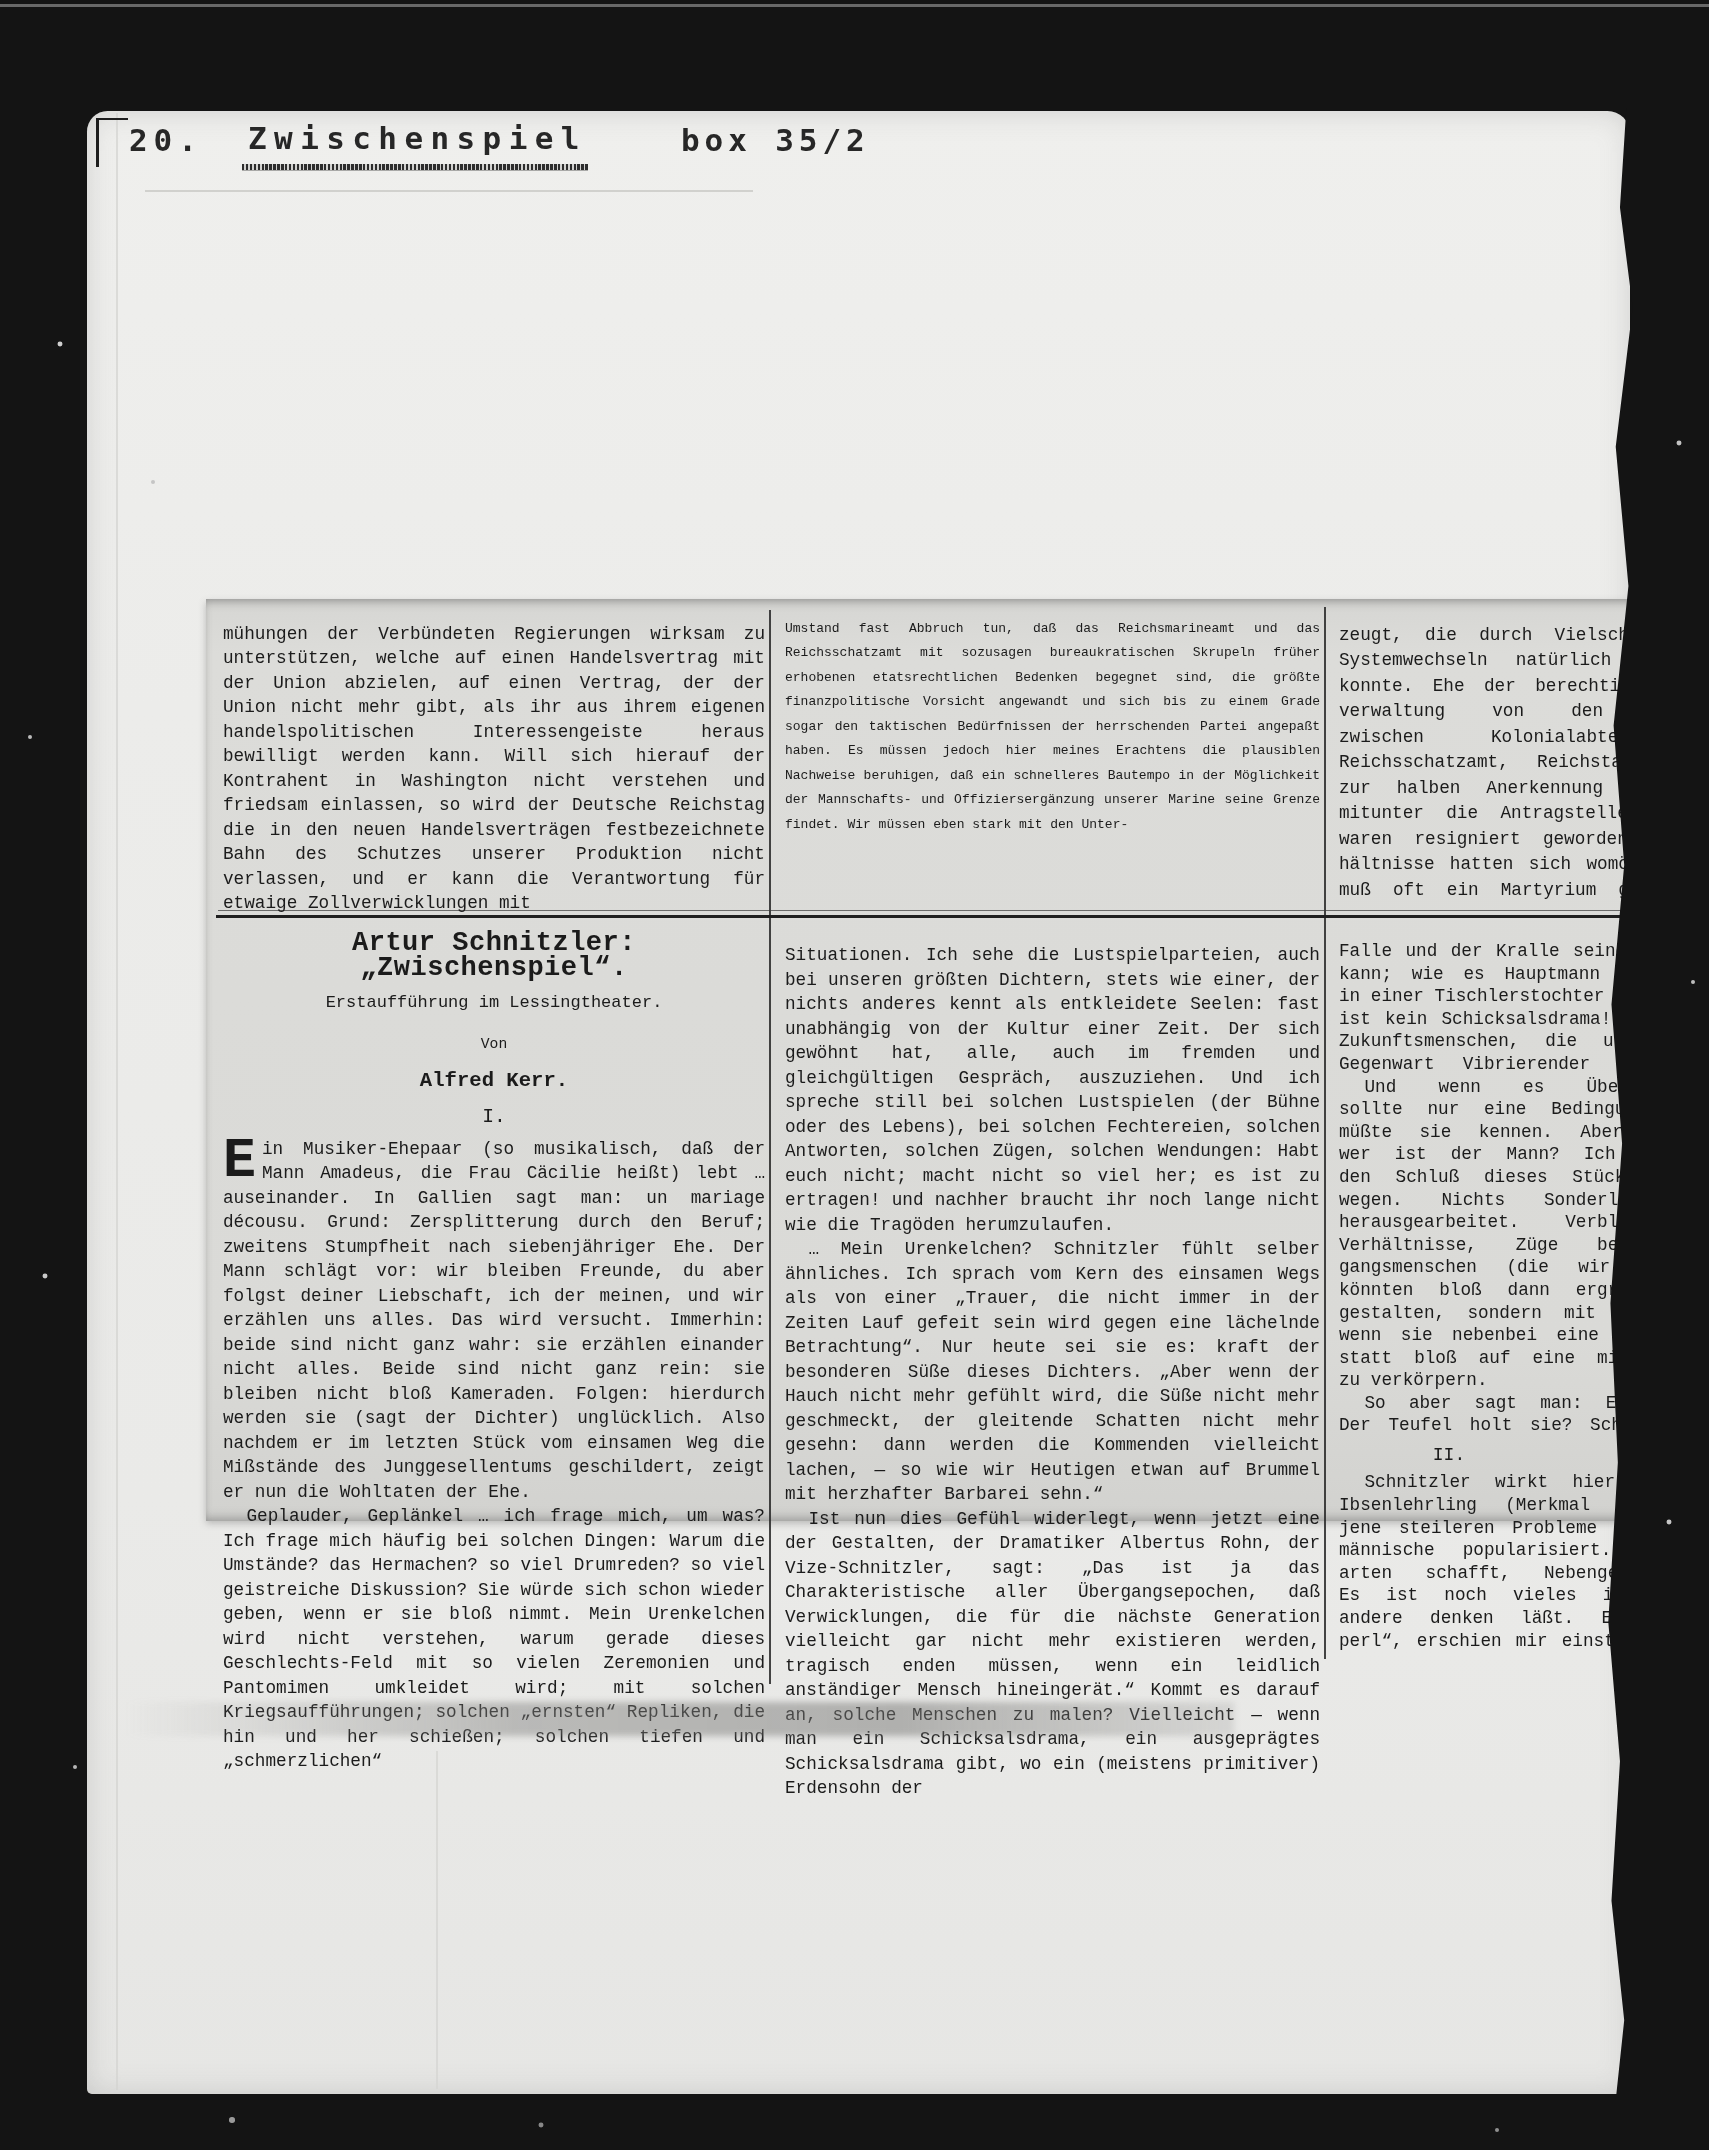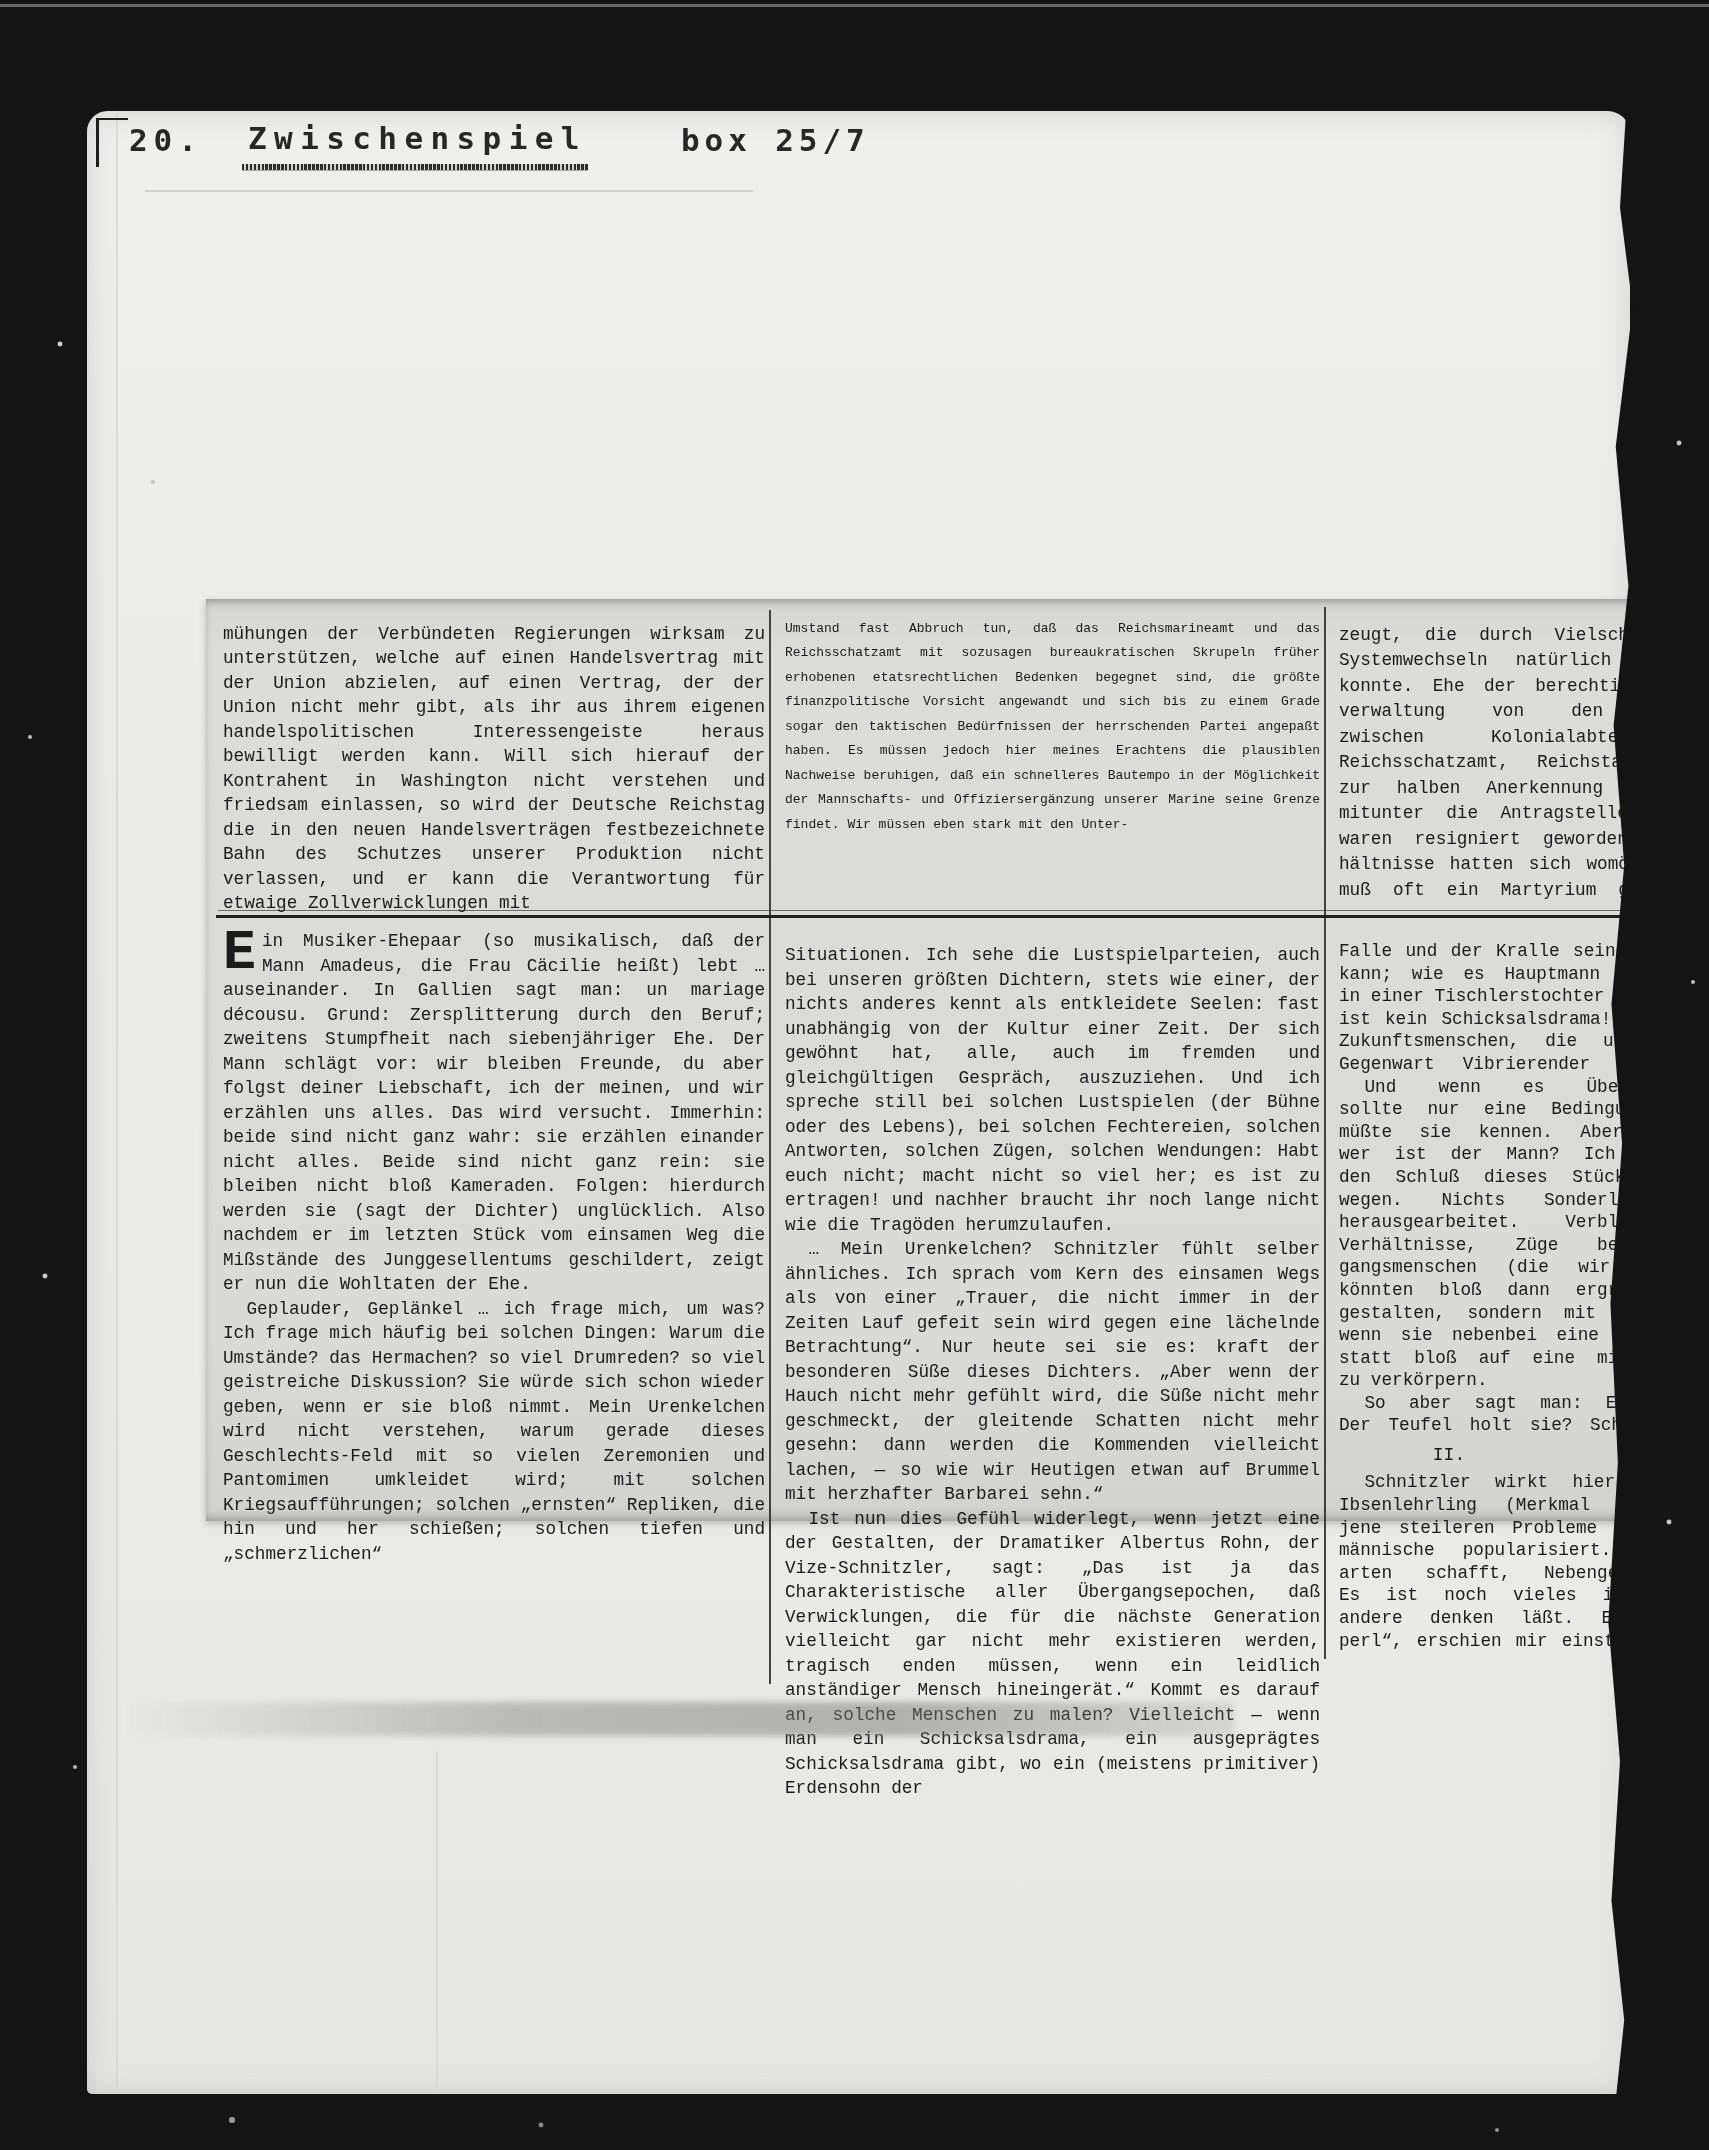--- a/index.html
+++ b/index.html
@@ -80,21 +80,21 @@
   <div class="page"></div>
   <div class="crease-v1"></div>
   <div class="crease-h1"></div>
   <div class="crease-v2"></div>
   <div class="smudge-right"></div>
 
   <div class="corner-bracket"></div>
   <div class="typed num">20.</div>
   <div class="typed title">Zwischenspiel</div>
   <div class="stamp-underline"></div>
-  <div class="typed box">box 25/7</div>
+  <div class="typed box">box 35/2</div>
 
   <div class="clipping">
 
     <div class="vrule r1"></div>
     <div class="vrule r2"></div>
     <div class="hrule-a"></div>
     <div class="hrule-b"></div>
 
     <div class="col tcol1">
       <p class="para">mühungen der Verbündeten Regierungen wirksam zu unterstützen, welche auf einen Handelsvertrag mit der Union abzielen, auf einen Vertrag, der der Union nicht mehr gibt, als ihr aus ihrem eigenen handelspolitischen Interessengeiste heraus bewilligt werden kann. Will sich hierauf der Kontrahent in Washington nicht verstehen und friedsam einlassen, so wird der Deutsche Reichstag die in den neuen Handelsverträgen festbezeichnete Bahn des Schutzes unserer Produktion nicht verlassen, und er kann die Verantwortung für etwaige Zollverwicklungen mit</p>
@@ -110,20 +110,27 @@
         <div class="cutline">zwischen Kolonialabteilung,</div>
         <div class="cutline">Reichsschatzamt, Reichstag hi</div>
         <div class="cutline">zur halben Anerkennung durch</div>
         <div class="cutline">mitunter die Antragsteller ge</div>
         <div class="cutline">waren resigniert geworden, un</div>
         <div class="cutline">hältnisse hatten sich womöglich</div>
         <div class="cutline">muß oft ein Martyrium gewese</div>
       </div>
 
     <div class="col acol1">
+      <div class="titleblock">
+        <div class="art-title">Artur Schnitzler: „Zwischenspiel“.</div>
+        <div class="art-subtitle">Erstaufführung im Lessingtheater.</div>
+        <div class="art-von">Von</div>
+        <div class="art-author">Alfred Kerr.</div>
+        <div class="sec-num">I.</div>
+      </div>
       <p class="para"><span class="dropcap">E</span><span>in Musiker-Ehepaar (so musikalisch, daß der Mann Amadeus, die Frau Cäcilie heißt) lebt … auseinander. In Gallien sagt man: un mariage décousu. Grund: Zersplitterung durch den Beruf; zweitens Stumpfheit nach siebenjähriger Ehe. Der Mann schlägt vor: wir bleiben Freunde, du aber folgst deiner Liebschaft, ich der meinen, und wir erzählen uns alles. Das wird versucht. Immerhin: beide sind nicht ganz wahr: sie erzählen einander nicht alles. Beide sind nicht ganz rein: sie bleiben nicht bloß Kameraden. Folgen: hierdurch werden sie (sagt der Dichter) unglücklich. Also nachdem er im letzten Stück vom einsamen Weg die Mißstände des Junggesellentums geschildert, zeigt er nun die Wohltaten der Ehe.</span></p>
       <p class="para">Geplauder, Geplänkel … ich frage mich, um was? Ich frage mich häufig bei solchen Dingen: Warum die Umstände? das Hermachen? so viel Drumreden? so viel geistreiche Diskussion? Sie würde sich schon wieder geben, wenn er sie bloß nimmt. Mein Urenkelchen wird nicht verstehen, warum gerade dieses Geschlechts-Feld mit so vielen Zeremonien und Pantomimen umkleidet wird; mit solchen Kriegsaufführungen; solchen „ernsten“ Repliken, die hin und her schießen; solchen tiefen und „schmerzlichen“</p>
     </div>
 
     <div class="col acol2">
       <p class="para">Situationen. Ich sehe die Lustspielparteien, auch bei unseren größten Dichtern, stets wie einer, der nichts anderes kennt als entkleidete Seelen: fast unabhängig von der Kultur einer Zeit. Der sich gewöhnt hat, alle, auch im fremden und gleichgültigen Gespräch, auszuziehen. Und ich spreche still bei solchen Lustspielen (der Bühne oder des Lebens), bei solchen Fechtereien, solchen Antworten, solchen Zügen, solchen Wendungen: Habt euch nicht; macht nicht so viel her; es ist zu ertragen! und nachher braucht ihr noch lange nicht wie die Tragöden herumzulaufen.</p>
       <p class="para">… Mein Urenkelchen? Schnitzler fühlt selber ähnliches. Ich sprach vom Kern des einsamen Wegs als von einer „Trauer, die nicht immer in der Zeiten Lauf gefeit sein wird gegen eine lächelnde Betrachtung“. Nur heute sei sie es: kraft der besonderen Süße dieses Dichters. „Aber wenn der Hauch nicht mehr gefühlt wird, die Süße nicht mehr geschmeckt, der gleitende Schatten nicht mehr gesehn: dann werden die Kommenden vielleicht lachen, — so wie wir Heutigen etwan auf Brummel mit herzhafter Barbarei sehn.“</p>
       <p class="para">Ist nun dies Gefühl widerlegt, wenn jetzt eine der Gestalten, der Dramatiker Albertus Rohn, der Vize-Schnitzler, sagt: „Das ist ja das Charakteristische aller Übergangsepochen, daß Verwicklungen, die für die nächste Generation vielleicht gar nicht mehr existieren werden, tragisch enden müssen, wenn ein leidlich anständiger Mensch hineingerät.“ Kommt es darauf an, solche Menschen zu malen? Vielleicht — wenn man ein Schicksalsdrama, ein ausgeprägtes Schicksalsdrama gibt, wo ein (meistens primitiver) Erdensohn der</p>
     </div>
 

